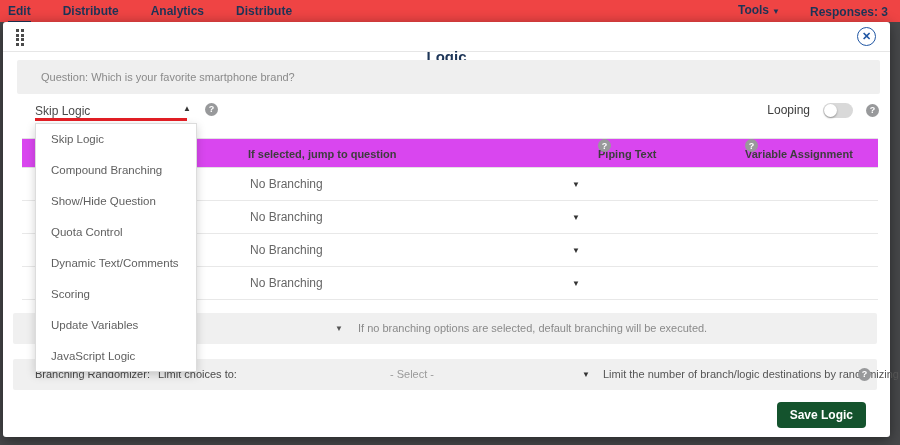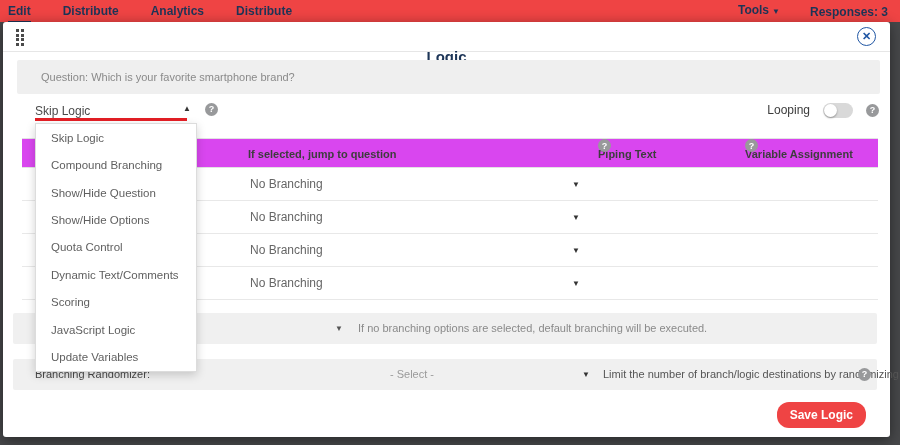--- a/index.html
+++ b/index.html
@@ -140,21 +140,21 @@
   .r-label { left:22px; color:#4a4a4a; }
   .r-limit { left:145px; color:#4a4a4a; }
   .r-select { left:377px; color:#9a9a9a; cursor:pointer; }
   .r-arrow { left:569px; font-size:8px; color:#333; cursor:pointer; }
   .r-note { left:590px; color:#555; }
   .r-help { position:absolute; left:845px; top:9px; }
 
   
   .save-btn {
     position:absolute; right:24px; top:380px; height:26px; padding:0 13px;
-    background:#ef4444; border:none; border-radius:12px;
+    background:#14532d; border:none; border-radius:4px;
     color:#fff; font-size:12px; font-weight:bold;
     font-family:"Liberation Sans", sans-serif; cursor:pointer;
   }
 
   
   .logic-menu {
     position:absolute; left:32px; top:101px; width:162px; height:249px;
     background:#fff; border:1px solid #dcdcdc;
     box-shadow:0 3px 9px rgba(0,0,0,0.18);
     z-index:20; display:flex; flex-direction:column;
@@ -255,35 +255,35 @@
     </div>
   </div>
 
   <div class="default-bar">
     <span class="arrow">▼</span>
     <span class="note">If no branching options are selected, default branching will be executed.</span>
   </div>
 
   <div class="rand-bar">
     <span class="r-label">Branching Randomizer:</span>
+    <span class="r-limit">Limit choices to:</span>
     <span class="r-select">- Select -</span>
     <span class="r-arrow">▼</span>
     <span class="r-note">Limit the number of branch/logic destinations by randomizing and choosing.</span>
     <div class="help-icon r-help">?</div>
   </div>
 
   <button class="save-btn">Save Logic</button>
 
   <div class="logic-menu">
     <div class="menu-item">Skip Logic</div>
     <div class="menu-item">Compound Branching</div>
     <div class="menu-item">Show/Hide Question</div>
-    <div class="menu-item">Show/Hide Options</div>
     <div class="menu-item">Quota Control</div>
     <div class="menu-item">Dynamic Text/Comments</div>
     <div class="menu-item">Scoring</div>
+    <div class="menu-item">Update Variables</div>
     <div class="menu-item">JavaScript Logic</div>
-    <div class="menu-item">Update Variables</div>
   </div>
 
   <div class="ann-underline"></div>
 
 </div>
 
 </body></html>

